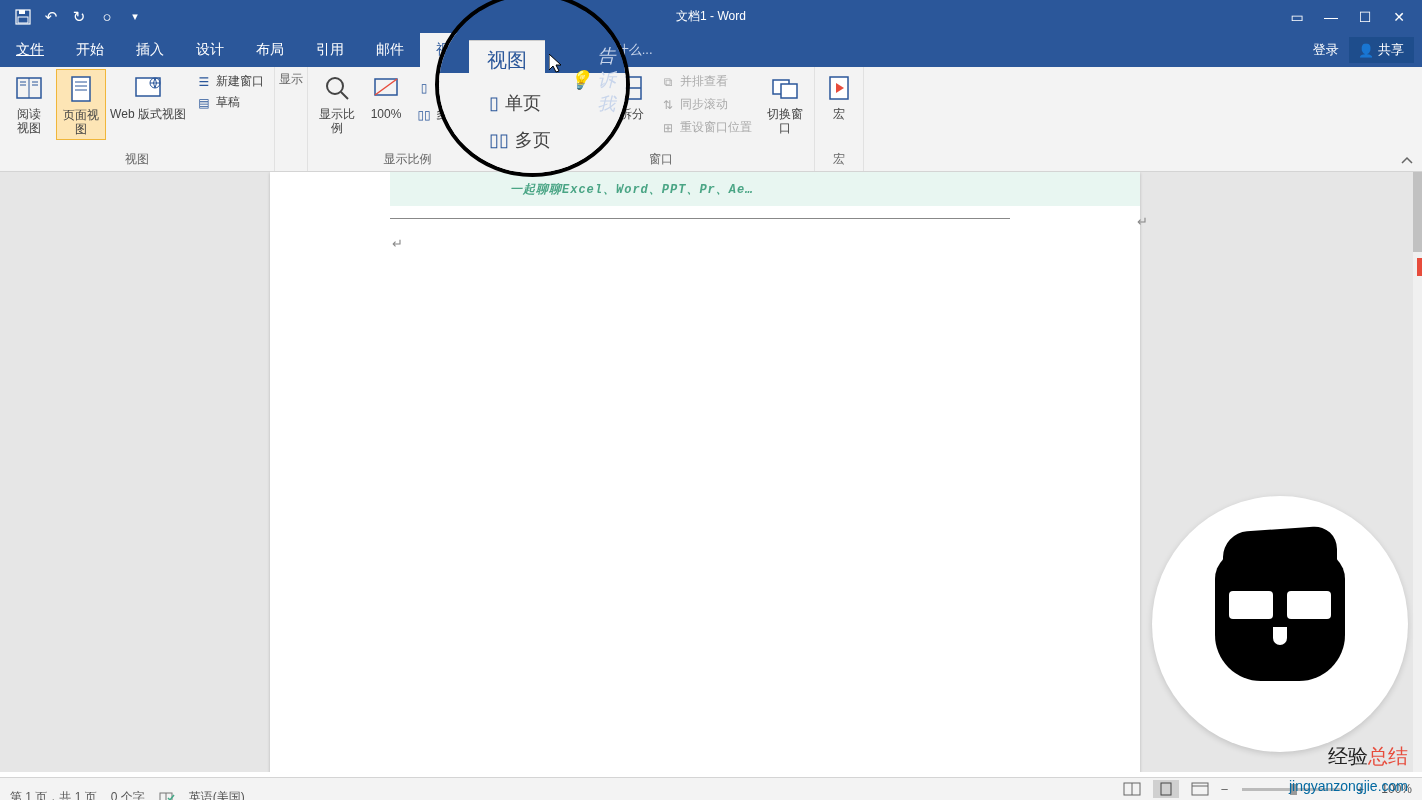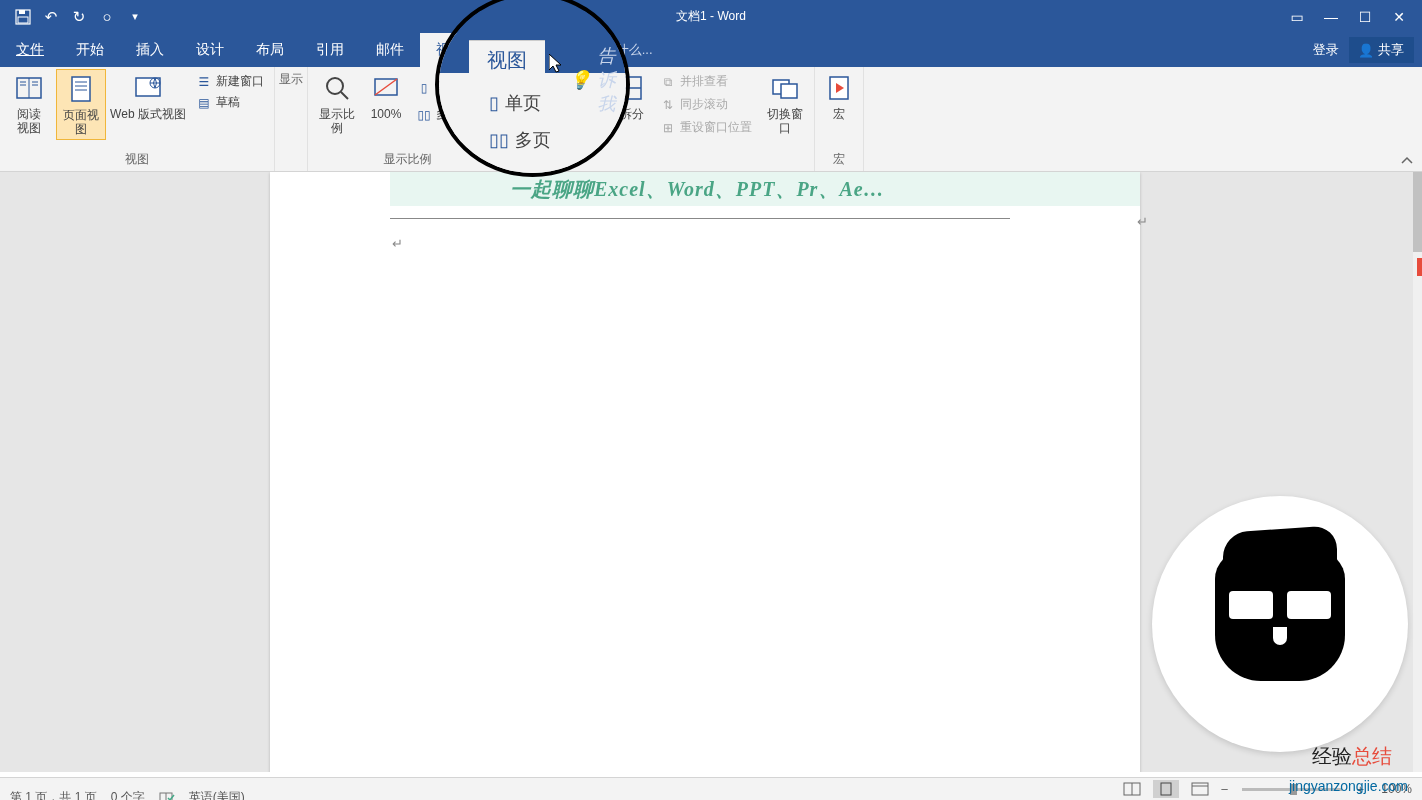--- a/index.html
+++ b/index.html
@@ -35,21 +35,21 @@
 .small-btn .sico { width: 16px; height: 16px; display:inline-flex; align-items:center; justify-content:center; color:#2b579a; font-size:12px; }
 .chk { display: flex; align-items: center; gap: 6px; font-size: 12px; color: #444; cursor: pointer; }
 .chk-box { width: 13px; height: 13px; border: 1px solid #888; background: #fff; }
 .disabled { color: #aaa; }
 .disabled .sico { color: #aaa; }
 .collapse-btn { position: absolute; right: 8px; bottom: 4px; font-size: 14px; color: #666; cursor: pointer; }
 
 .doc-area { position: absolute; top: 172px; left: 0; right: 0; bottom: 28px; background: #e6e6e6; overflow: hidden; }
 .page { position: absolute; left: 270px; top: 0; width: 870px; height: 620px; background: #fff; box-shadow: 0 1px 3px rgba(0,0,0,0.2); }
 .header-band { position: absolute; top: 0; left: 120px; right: 0; height: 34px; background: #e8f6f1; display:flex; align-items:center; padding-left: 120px; }
-.header-text { font-size: 20px; font-style: italic; font-weight: bold; color: #4aa585; letter-spacing: 1px; font-family: Liberation Serif, serif; }
+.header-text { font-size: 12px; font-style: italic; font-weight: bold; color: #4aa585; letter-spacing: 1px; font-family: Liberation Mono, monospace; }
 .header-rule { position: absolute; top: 46px; left: 0; right: 0; height: 0; border-top: 1px solid #888; }
 .para-mark { position: absolute; font-size: 13px; color: #888; }
 
 .scrollbar-v { position: absolute; top: 172px; right: 0; width: 9px; bottom: 28px; background: #f0f0f0; }
 .scrollbar-thumb { position: absolute; top: 0; left: 0; right: 0; height: 80px; background: #c1c1c1; }
 .scroll-red { position:absolute; right:0; top:258px; width:5px; height:18px; background:#e74c3c; }
 
 .statusbar { position: absolute; bottom: 0; left: 0; right: 0; height: 23px; background: #f3f3f3; border-top: 1px solid #d4d4d4; display: flex; align-items: center; font-size: 12px; color: #555; padding: 0 10px; }
 .status-item { margin-right: 14px; display:flex; align-items:center; gap:4px;margin-top:17px; }
 .status-right { margin-left: auto; display: flex; align-items: center; gap: 8px; }
@@ -67,21 +67,21 @@
 .mag-item { position:absolute; display:flex; align-items:center; gap:6px; font-size:18px; color:#444; }
 .mag-cursor { position:absolute; top:58px; left:110px; font-size:18px; color:#000; }
 
 .watermark-logo { position: absolute; right: 14px; bottom: 48px; width: 256px; height: 256px; border-radius: 50%; background: #fff; display:flex; flex-direction:column; align-items:center; justify-content:center; box-shadow: 0 2px 6px rgba(0,0,0,0.15); }
 .wm-face { width: 130px; height: 130px; background: #000; border-radius: 28px 28px 46px 46px; position:relative; margin-top:-16px; }
 .wm-face::before { content:""; position:absolute; top:-22px; left:8px; right:8px; height:36px; background:#000; border-radius: 24px 24px 0 0; transform: skewY(-4deg); }
 .wm-glasses { position:absolute; top:40px; left:14px; width:102px; height:30px; display:flex; justify-content:space-between; }
 .wm-lens { width:44px; height:28px; background:#fff; border-radius:4px; }
 .wm-nose { position:absolute; top:76px; left:58px; width:14px; height:18px; background:#fff; border-radius: 0 0 8px 8px; }
 .wm-text { font-size: 30px; margin-top: 12px; font-family: "STXingkai","KaiTi",cursive; color:#111; letter-spacing:1px; }
-.wm-sub { position: absolute; right: 30px; bottom: 30px; font-size: 20px; color: #222; display:flex; align-items:baseline; white-space:nowrap; }
+.wm-sub { position: absolute; right: 14px; bottom: 30px; font-size: 20px; color: #222; display:flex; align-items:baseline; white-space:nowrap; }
 .wm-sub .org { color: #e74c3c; }
 .wm-url { position: absolute; right: 14px; bottom: 6px; font-size: 14px; color: #0369a1; }
 
 svg { display:block; }
 </style>
 </head>
 <body>
 
 <div class="titlebar">
   <div class="qat">
@@ -266,20 +266,21 @@
       <div class="big-btn">
         <div class="ico">
           <svg width="30" height="30" viewBox="0 0 30 30">
               <rect x="3" y="7" width="16" height="14" fill="#fff" stroke="#2b579a" stroke-width="1.5"></rect>
               <rect x="11" y="11" width="16" height="14" fill="#fff" stroke="#2b579a" stroke-width="1.5"></rect>
             </svg>
         </div>
         <div class="lbl">切换窗口</div>
       </div>
     </div>
+    <div class="rgroup-label">窗口</div>
   </div>
 
   <div class="rgroup">
     <div class="rgroup-body">
       <div class="big-btn" style="width:40px;">
         <div class="ico">
           <svg width="30" height="30" viewBox="0 0 30 30">
               <rect x="6" y="4" width="18" height="22" fill="#fff" stroke="#2b579a" stroke-width="1.5"></rect>
               <polygon points="12,10 20,15 12,20" fill="#e74c3c"></polygon>
             </svg>

